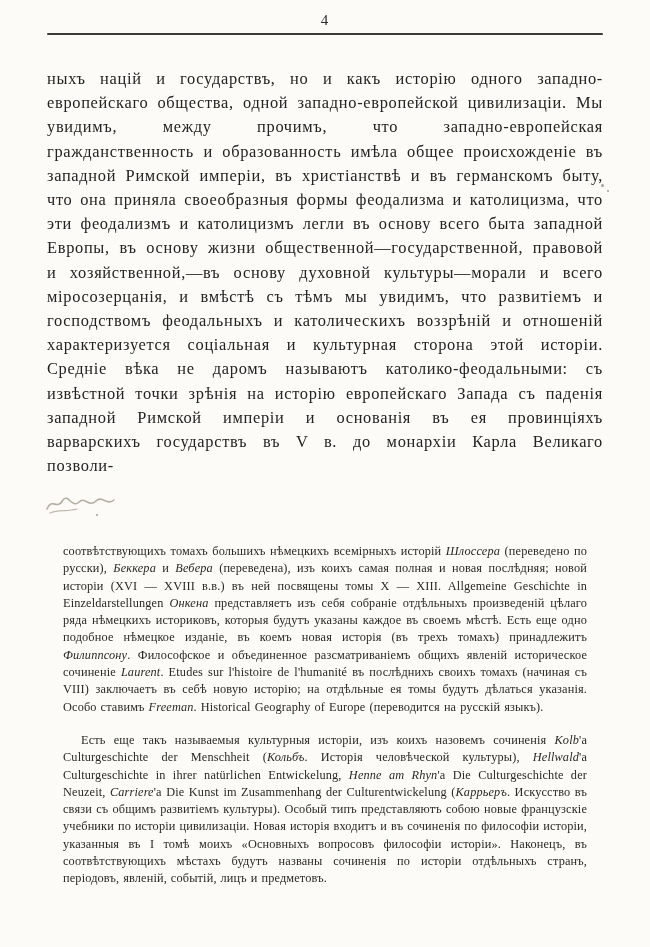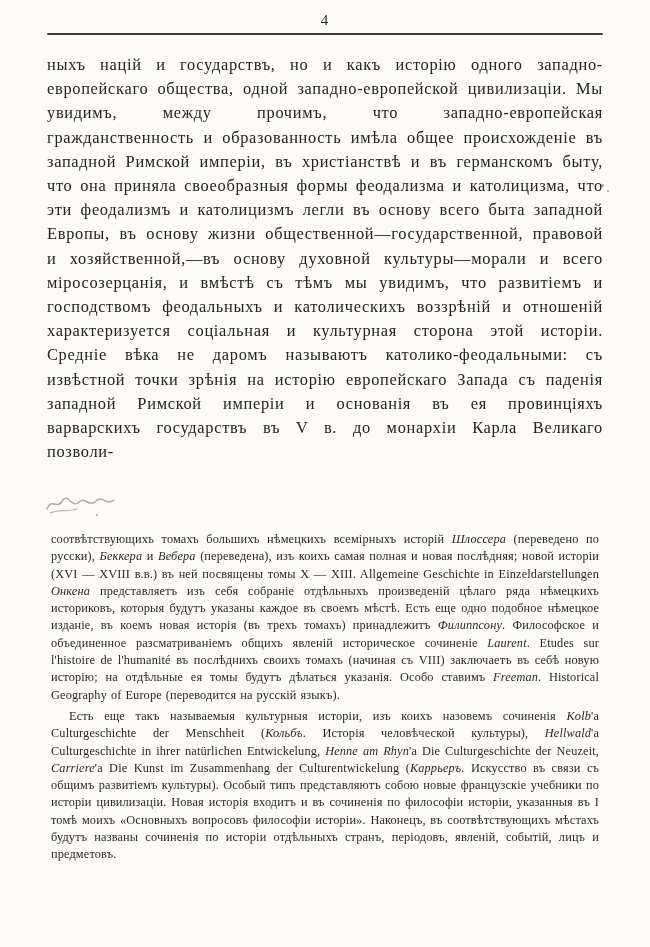--- a/index.html
+++ b/index.html
@@ -32,41 +32,41 @@
     color: #2b2b2b;
   }
   .header-rule {
     margin-top: 4px;
     height: 2px;
     background: #3d3b38;
     border-radius: 1px;
   }
   .main-text {
     position: absolute;
-    top: 53px;
+    top: 67px;
     left: 47px;
     right: 47px;
   }
   .body-par {
     margin: 0;
     font-size: 16.4px;
     line-height: 24.2px;
     text-align: justify;
     letter-spacing: 0.042em;
     word-spacing: 0.16em;
     color: #242321;
   }
   .footnote {
     position: absolute;
     top: 527px;
     left: 47px;
     right: 47px;
   }
   .fn-par {
-    margin: 4px;
+    margin: 16px;
     font-size: 12.3px;
     line-height: 17.3px;
     text-align: justify;
     letter-spacing: 0.012em;
     word-spacing: 0.06em;
     color: #2a2925;
   }
   .fn-par.indented { text-indent: 18px; }
   .fn-par i { font-style: italic; }
   .pencil-mark {

